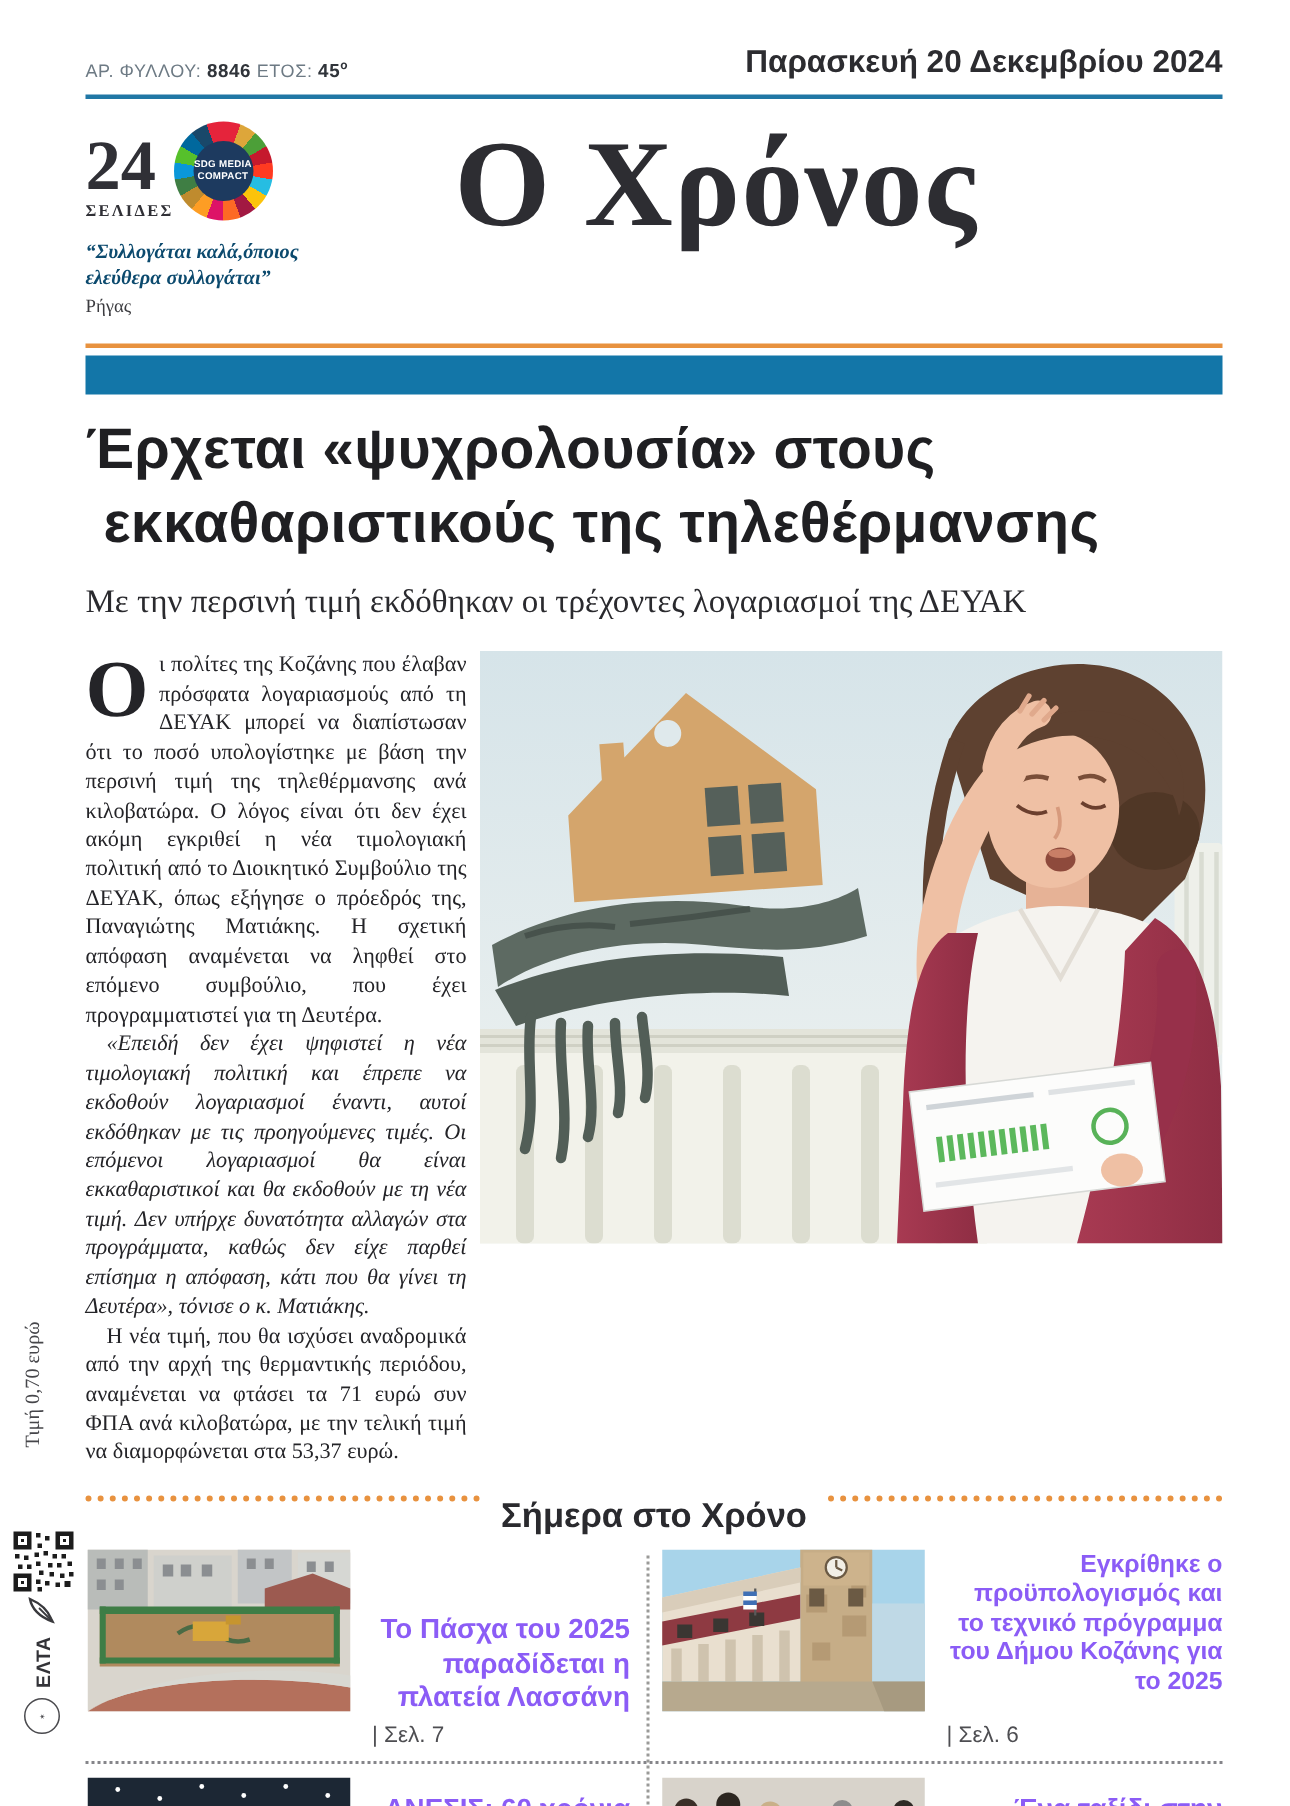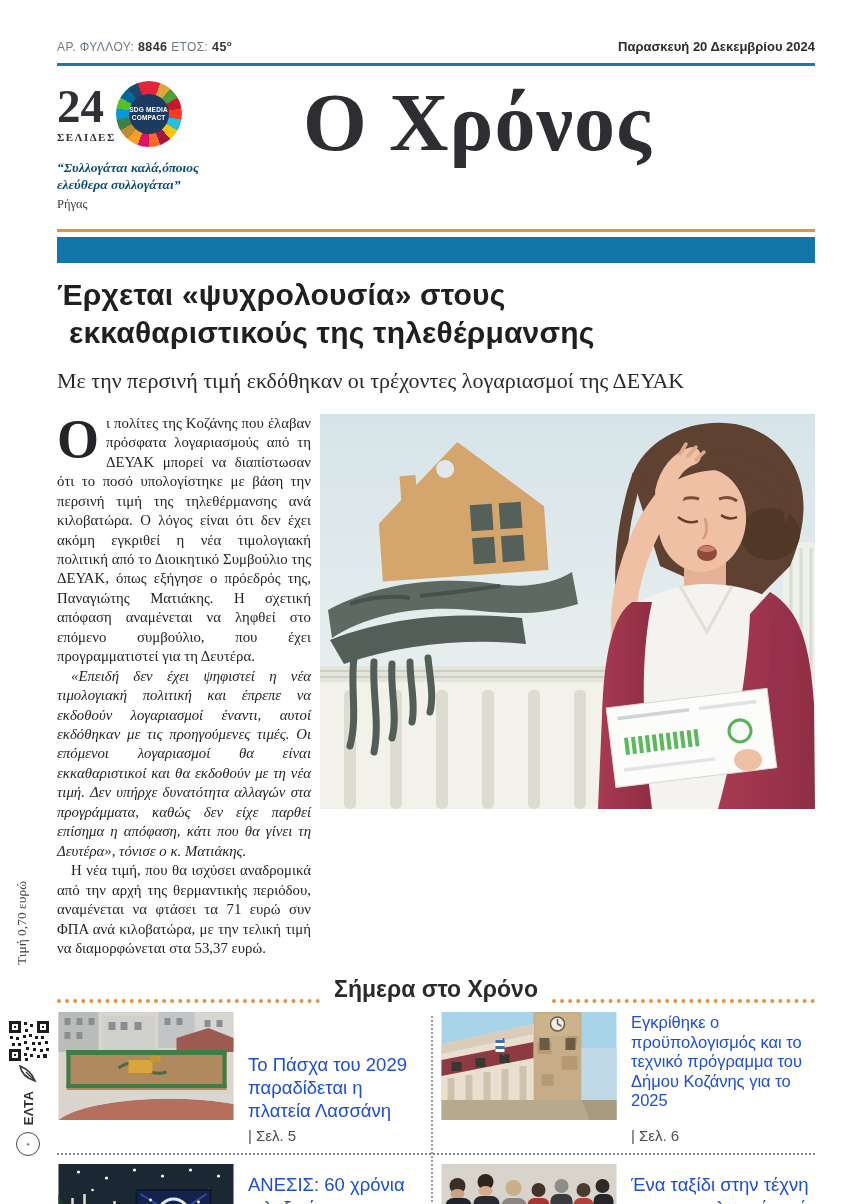--- a/index.html
+++ b/index.html
@@ -6,70 +6,70 @@
   html,body { background:#ffffff; }
   .page { position:relative; width:860px; height:1204px; background:#fff; overflow:hidden;
           font-family:"Liberation Sans", sans-serif; color:#262626; }
   .content { position:absolute; left:57px; top:0; width:758px; }
 
   
   .toprow { display:flex; justify-content:space-between; align-items:flex-end; padding-top:38px; height:54px; }
   .issueline { font-size:12px; color:#6d7a84; letter-spacing:.4px; }
   .issueline b { color:#30343a; font-size:12.5px; }
   .issueline sup { font-size:8px; }
-  .dateline { font-size:13px; font-weight:bold; color:#2c2c30; }
+  .dateline { font-size:21px; font-weight:bold; color:#2c2c30; }
   .rule-blue-thin { height:3px; background:#2077a5; margin-top:9px; }
 
   
   .masthead { display:flex; margin-top:15px; height:140px; }
   .mh-left { width:232px; }
-  .mh-top { display:flex; gap:0; align-items:center; }
+  .mh-top { display:flex; gap:0; align-items:flex-end; }
   .pages-num { font-family:"Liberation Serif", serif; font-size:47px; font-weight:bold; color:#303036; line-height:.92; }
   .pages-lbl { font-family:"Liberation Serif", serif; font-size:11px; font-weight:bold; color:#303036; letter-spacing:1.5px; margin-top:2px; }
   .sdg { width:66px; height:66px; border-radius:50%; display:flex; align-items:center; justify-content:center;
          background:conic-gradient(#e5243b 0 20deg,#dda63a 0 40deg,#4c9f38 0 60deg,#c5192d 0 80deg,#ff3a21 0 100deg,#26bde2 0 120deg,#fcc30b 0 140deg,#a21942 0 160deg,#fd6925 0 180deg,#dd1367 0 200deg,#fd9d24 0 220deg,#bf8b2e 0 240deg,#3f7e44 0 260deg,#0a97d9 0 280deg,#56c02b 0 300deg,#00689d 0 320deg,#19486a 0 340deg,#e5243b 0 360deg); }
   .sdg-inner { width:40px; height:40px; border-radius:50%; background:#1d3a5f; color:#fff; font-size:6.5px; font-weight:bold;
                display:flex; align-items:center; justify-content:center; text-align:center; line-height:1.25; letter-spacing:.2px; }
   .quote { margin-top:13px; font-family:"Liberation Serif", serif; font-style:italic; font-weight:bold; font-size:13.5px; color:#0c4a6e; line-height:1.25; }
   .quote-author { font-family:"Liberation Serif", serif; font-size:12.5px; color:#3c3c40; margin-top:3px; }
   .mh-right { flex:1; text-align:left; padding-left:14px; }
   .paper-title { font-family:"Liberation Serif", serif; font-weight:bold; font-size:82px; color:#2d2d32; line-height:1.02; letter-spacing:1px; }
   .paper-sub { font-family:"Liberation Serif", serif; font-weight:bold; font-size:16.5px; color:#33363c; margin-top:10px; letter-spacing:.4px; }
 
   .rule-orange { height:3px; background:#e8923f; margin-top:8px; }
   .bar-blue { height:26px; background:#1376a8; margin-top:5px; }
 
   
-  .headline { margin-top:13px; font-weight:bold; color:#1f1f22; font-size:30px; line-height:1.28; letter-spacing:.2px; }
+  .headline { margin-top:13px; font-weight:bold; color:#1f1f22; font-size:38px; line-height:1.28; letter-spacing:.2px; }
   .headline .l2 { padding-left:12px; }
   .subhead { margin-top:15px; font-family:"Liberation Serif", serif; font-size:22px; color:#2a2a2e; }
 
   
   .article { display:flex; margin-top:20px; gap:9px; }
   .bodycol { width:254px; font-family:"Liberation Serif", serif; font-size:14.8px; line-height:1.315; color:#242428; text-align:justify; }
   .dropcap { float:left; font-family:"Liberation Serif", serif; font-weight:bold; font-size:54px; line-height:46px; padding:2px 7px 0 0; color:#242428; }
   .bodycol p.ind { text-indent:14px; }
   .bodycol p.it { font-style:italic; }
   .photo { width:495px; height:395px; flex:none; }
   .photo svg { display:block; width:100%; height:100%; }
 
   
-  .today-head { display:flex; align-items:flex-end; gap:14px; margin-top:18px; }
+  .today-head { display:flex; align-items:flex-start; gap:14px; margin-top:18px; }
   .today-dots { flex:1; border-top:4px dotted #e8923f; }
   .today-title { font-size:23px; font-weight:bold; color:#2a2a2e; white-space:nowrap; }
 
   .grid { position:relative; margin-top:9px; }
   .vsep { position:absolute; left:374px; top:4px; bottom:6px; border-left:2px dotted #9a9a98; }
   .grow { display:grid; grid-template-columns:363px 375px; column-gap:20px; }
   .hsep { border-top:2px dotted #85858a; margin:9px 0 9px 0; }
   .cell { display:flex; gap:13px; height:132px; }
   .thumb { width:178px; height:108px; flex:none; }
   .thumb svg { display:block; width:100%; height:100%; }
   .tcol { flex:1; display:flex; flex-direction:column; }
-  .ttl { font-weight:normal; color:#1d4ed8; font-size:18.5px; line-height:1.22; }
+  .ttl { font-weight:bold; color:#8b5cf6; font-size:18.5px; line-height:1.22;text-align:right; }
   .ttl.small { font-size:16.5px; line-height:1.18; margin-top:1px; }
   .ttl.push { margin-top:42px; }
   .ttl.push2 { margin-top:10px; }
   .pg { margin-top:auto; font-size:15px; color:#4e4e52; }
 
   
   .price { position:absolute; left:14px; top:965px; transform:rotate(-90deg); transform-origin:0 0;
            font-family:"Liberation Serif", serif; font-size:13.5px; color:#46464a; white-space:nowrap; width:120px; }
   .qr { position:absolute; left:8px; top:1020px; width:42px; height:42px; }
   .elta { position:absolute; left:-22px; top:1088px; width:100px; height:44px; transform:rotate(-90deg);
@@ -283,22 +283,22 @@
                 <rect x="8" y="72" width="160" height="4"></rect>
               </g>
               <path d="M60,56 q14,-10 26,0 q10,8 22,4" stroke="#4a6b45" stroke-width="3" fill="none"></path>
               <rect x="70" y="48" width="24" height="13" fill="#d8a63a"></rect>
               <rect x="92" y="44" width="10" height="6" fill="#c6952f"></rect>
               <path d="M0,108 C30,86 120,82 175,92 L175,108 Z" fill="#b4705c"></path>
               <path d="M0,108 C40,82 120,76 175,84 L175,92 C120,82 30,86 0,108 Z" fill="#d8d8d2"></path>
             </svg>
           </div>
           <div class="tcol">
-            <div class="ttl push">Το Πάσχα του 2029 παραδίδεται η πλατεία Λασσάνη</div>
-            <div class="pg">| Σελ. 5</div>
+            <div class="ttl push">Το Πάσχα του 2025 παραδίδεται η πλατεία Λασσάνη</div>
+            <div class="pg">| Σελ. 7</div>
           </div>
         </div>
 
         <div class="cell">
           <div class="thumb">
             <svg viewBox="0 0 175 108">
               <rect width="175" height="108" fill="#a8d4ea"></rect>
               <rect x="92" y="0" width="48" height="90" fill="#c6ad87"></rect>
               <g fill="#b59a74">
                 <rect x="96" y="30" width="14" height="12"></rect>

